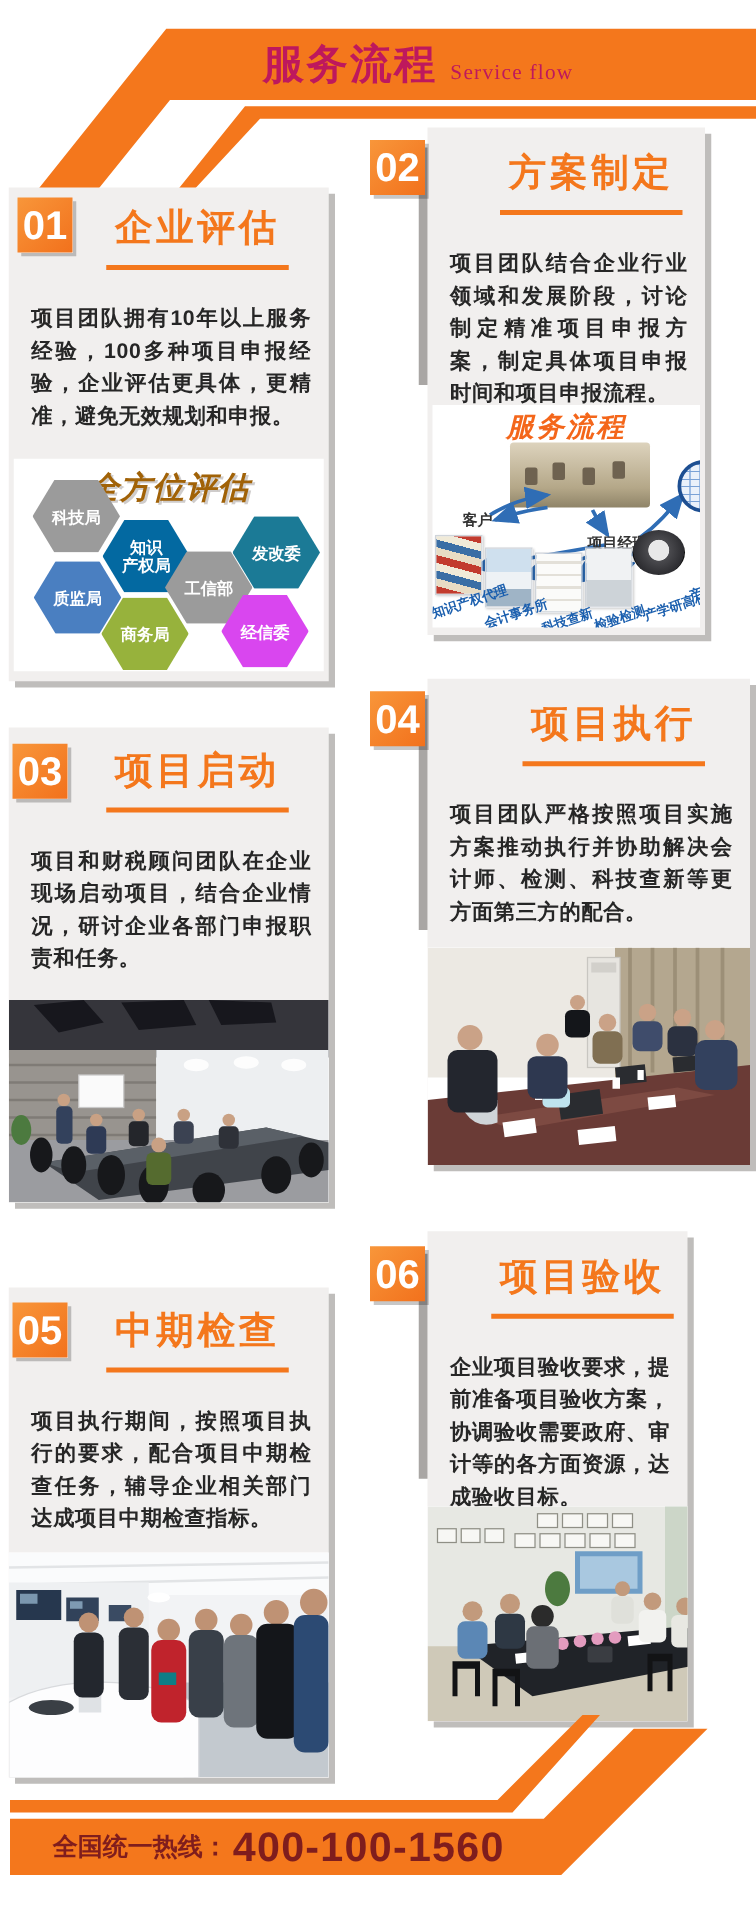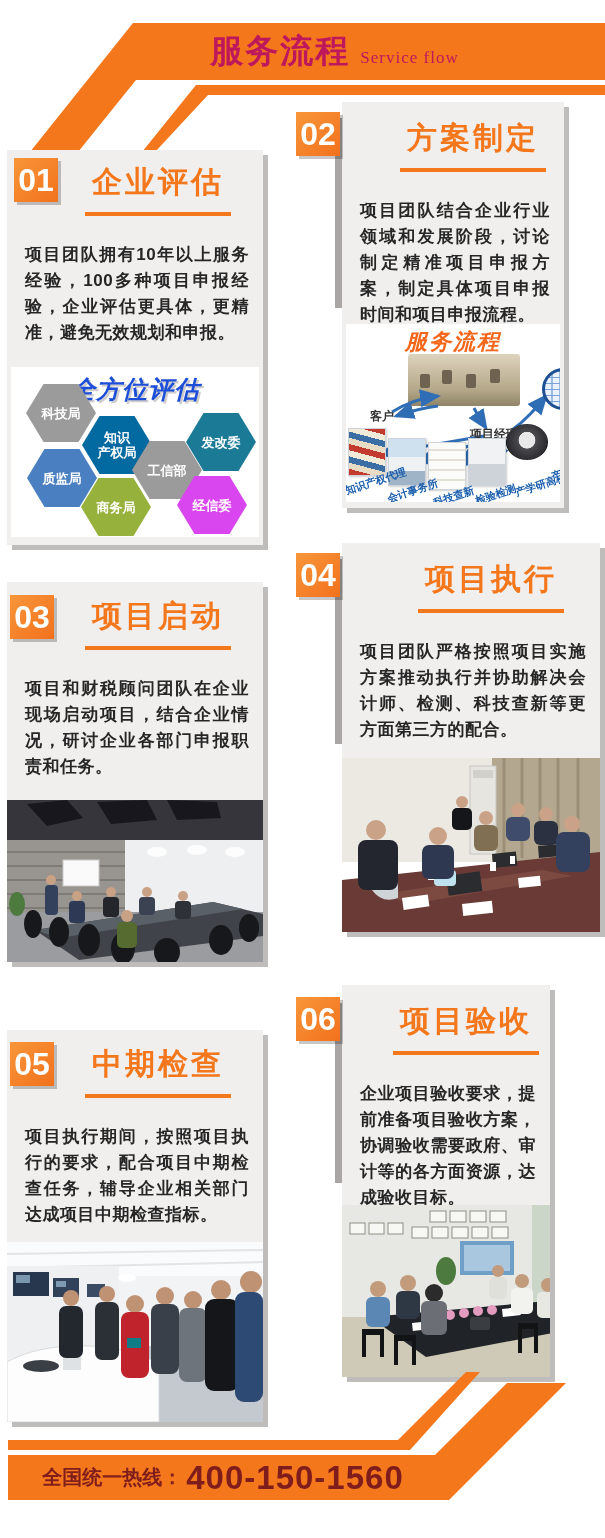--- a/index.html
+++ b/index.html
@@ -29,21 +29,21 @@
   .title-wrap{padding-top:12px;margin-left:46px;text-align:center;}
   .panel.right .title-wrap{padding-top:16px;margin-left:40px;}
   .step-title{font-size:30px;font-weight:700;color:#f4771c;letter-spacing:3px;margin:0;}
   .underline{width:146px;height:4px;background:#f4771c;margin:9px auto 0;}
   .step-body{margin:26px 14px 0 18px;font-size:17px;line-height:26px;font-weight:700;color:#262626;
              letter-spacing:.5px;text-align:justify;}
   .img-area{position:absolute;background:#fff;overflow:hidden;}
 
   
   .assess-title{position:absolute;top:6px;left:0;width:100%;text-align:center;font-size:25px;font-weight:700;
-                font-style:italic;color:#1d4ed8;text-shadow:2px 2px 0 #cfcccb;letter-spacing:1px;}
+                font-style:italic;color:#a16207;text-shadow:2px 2px 0 #cfcccb;letter-spacing:1px;}
   .hex{position:absolute;width:70px;height:58px;display:flex;align-items:center;justify-content:center;
        clip-path:polygon(25% 0,75% 0,100% 50%,75% 100%,25% 100%,0 50%);}
   .hex span{color:#fff;font-size:13px;font-weight:700;text-align:center;width:46px;line-height:15px;
             white-space:pre-line;}
 
   
   .onestop-title{position:absolute;top:3px;left:0;width:100%;text-align:center;font-size:22px;font-weight:700;
                  font-style:italic;color:#f4661a;letter-spacing:2px;}
   .os-photo{position:absolute;left:62px;top:30px;width:112px;height:52px;
             background:linear-gradient(180deg,#ddd3bd,#b4a788 70%,#8f8468);border-radius:3px;}
@@ -396,16 +396,16 @@
   </div>
   <div class="badge" style="left:296px;top:997px;">06</div>
   <div class="strip" style="left:335px;top:1003px;height:180px;"></div>
 
   <svg class="footer-art" width="605" height="168" viewBox="0 0 605 168">
     <path d="M8,70 L398,70 L466,2 L480,2 L410,80 L8,80 Z" fill="#f4771c"></path>
     <path d="M8,85 L435,85 L507,13 L566,13 L449,130 L8,130 Z" fill="#f4771c"></path>
   </svg>
   <div class="footer-text">
     <span class="lab">全国统一热线：</span>
-    <span class="num">400-150-1560</span>
+    <span class="num">400-100-1560</span>
   </div>
 
 </div>
 
 </body></html>

